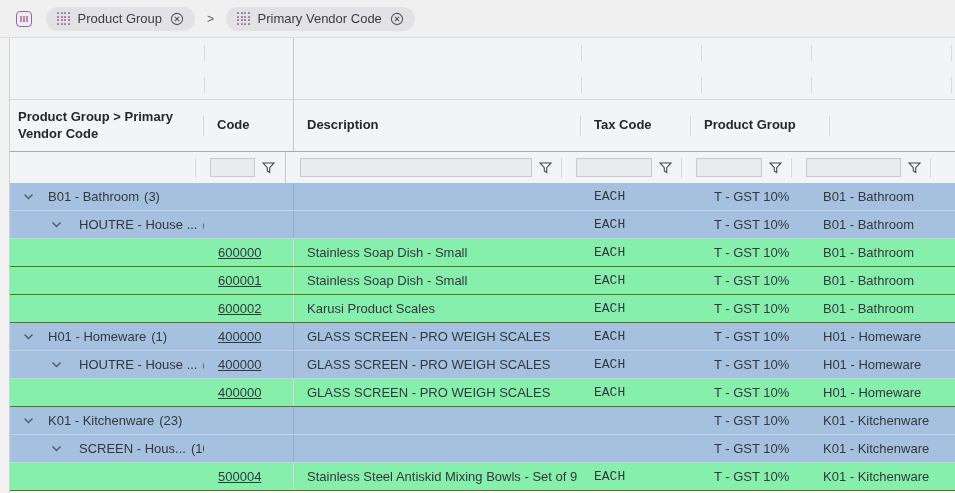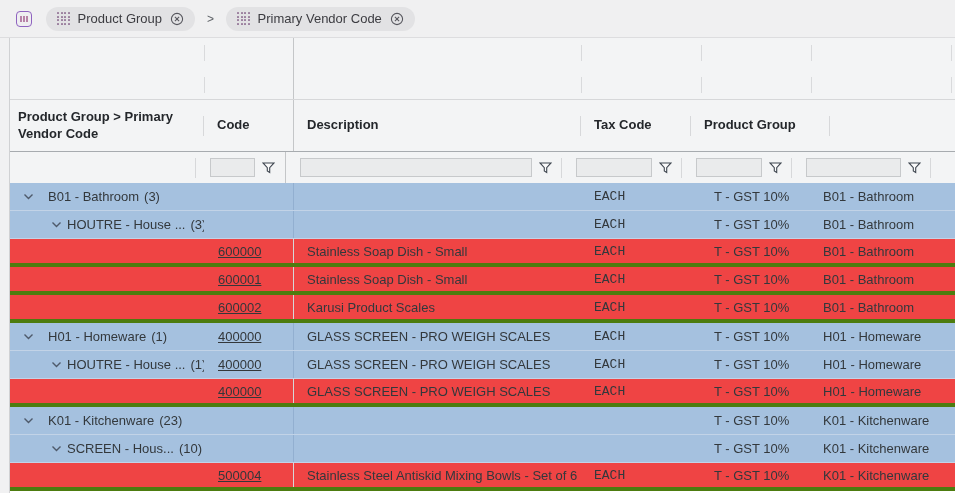--- a/index.html
+++ b/index.html
@@ -48,32 +48,32 @@
 
   .filters{display:flex;height:31px;background:#f3f4f5;align-items:center;}
   .filters .cell{position:relative;height:100%;display:flex;align-items:center;gap:7px;
     padding:0 10px 0 14px;}
   .filters .c-group{padding:0;}
   .filters input{flex:1;min-width:0;height:19px;border:1px solid #c7c9cb;background:#eaebec;
     border-radius:0;padding:0 4px;font-size:12px;}
   .funnel-icon{flex:0 0 auto;display:flex;}
 
   
-  .row{display:flex;height:28px;align-items:center;background:#ef4444;border-bottom:4px solid #4d7c0f;
+  .row{display:flex;height:28px;align-items:center;background:#86efac;border-bottom:1px solid #4d7c0f;
     font-size:13px;color:#33383c;}
   .row .cell{height:100%;display:flex;align-items:center;white-space:nowrap;overflow:hidden;}
   .row .c-code{padding-left:14px;}
   .row .c-desc{padding-left:13px;border-left:1px solid #d6d7d9;}
   .row .c-uom{padding-left:13px;font-family:Liberation Mono, monospace;}
   .row .c-tax{padding-left:13px;text-align:center;}
   .row .c-pg{padding-left:12px;}
   .row.group{background:#a5c1df;border-bottom:1px solid #c2d3e7;}
   .row.group .c-desc{border-left:1px solid #92afd0;}
   .row .c-group{padding-left:13px;gap:14px;}
-  .row.l2 .c-group{padding-left:41px;gap:5px;}
+  .row.l2 .c-group{padding-left:41px;gap:17px;}
   .chev{display:flex;cursor:pointer;}
   .glabel{display:flex;gap:5px;}
   .code-link{text-decoration:underline;color:#33373a;cursor:pointer;}
   .sliver{height:2px;background:#fff;}
 </style>
 </head>
 <body>
 
 <div class="toolbar">
   <span class="app-icon">
@@ -439,21 +439,21 @@
           <span>K01 - Kitchenware</span>
         </div>
         <div class="cell c-fill"></div>
       </div>
       <div class="row">
         <div class="cell c-group"></div>
         <div class="cell c-code">
           <span class="code-link">500004</span>
         </div>
         <div class="cell c-desc">
-          <span>Stainless Steel Antiskid Mixing Bowls - Set of 6</span>
+          <span>Stainless Steel Antiskid Mixing Bowls - Set of 9</span>
         </div>
         <div class="cell c-uom">
           <span>EACH</span>
         </div>
         <div class="cell c-tax">
           <span>T - GST 10%</span>
         </div>
         <div class="cell c-pg">
           <span>K01 - Kitchenware</span>
         </div>

